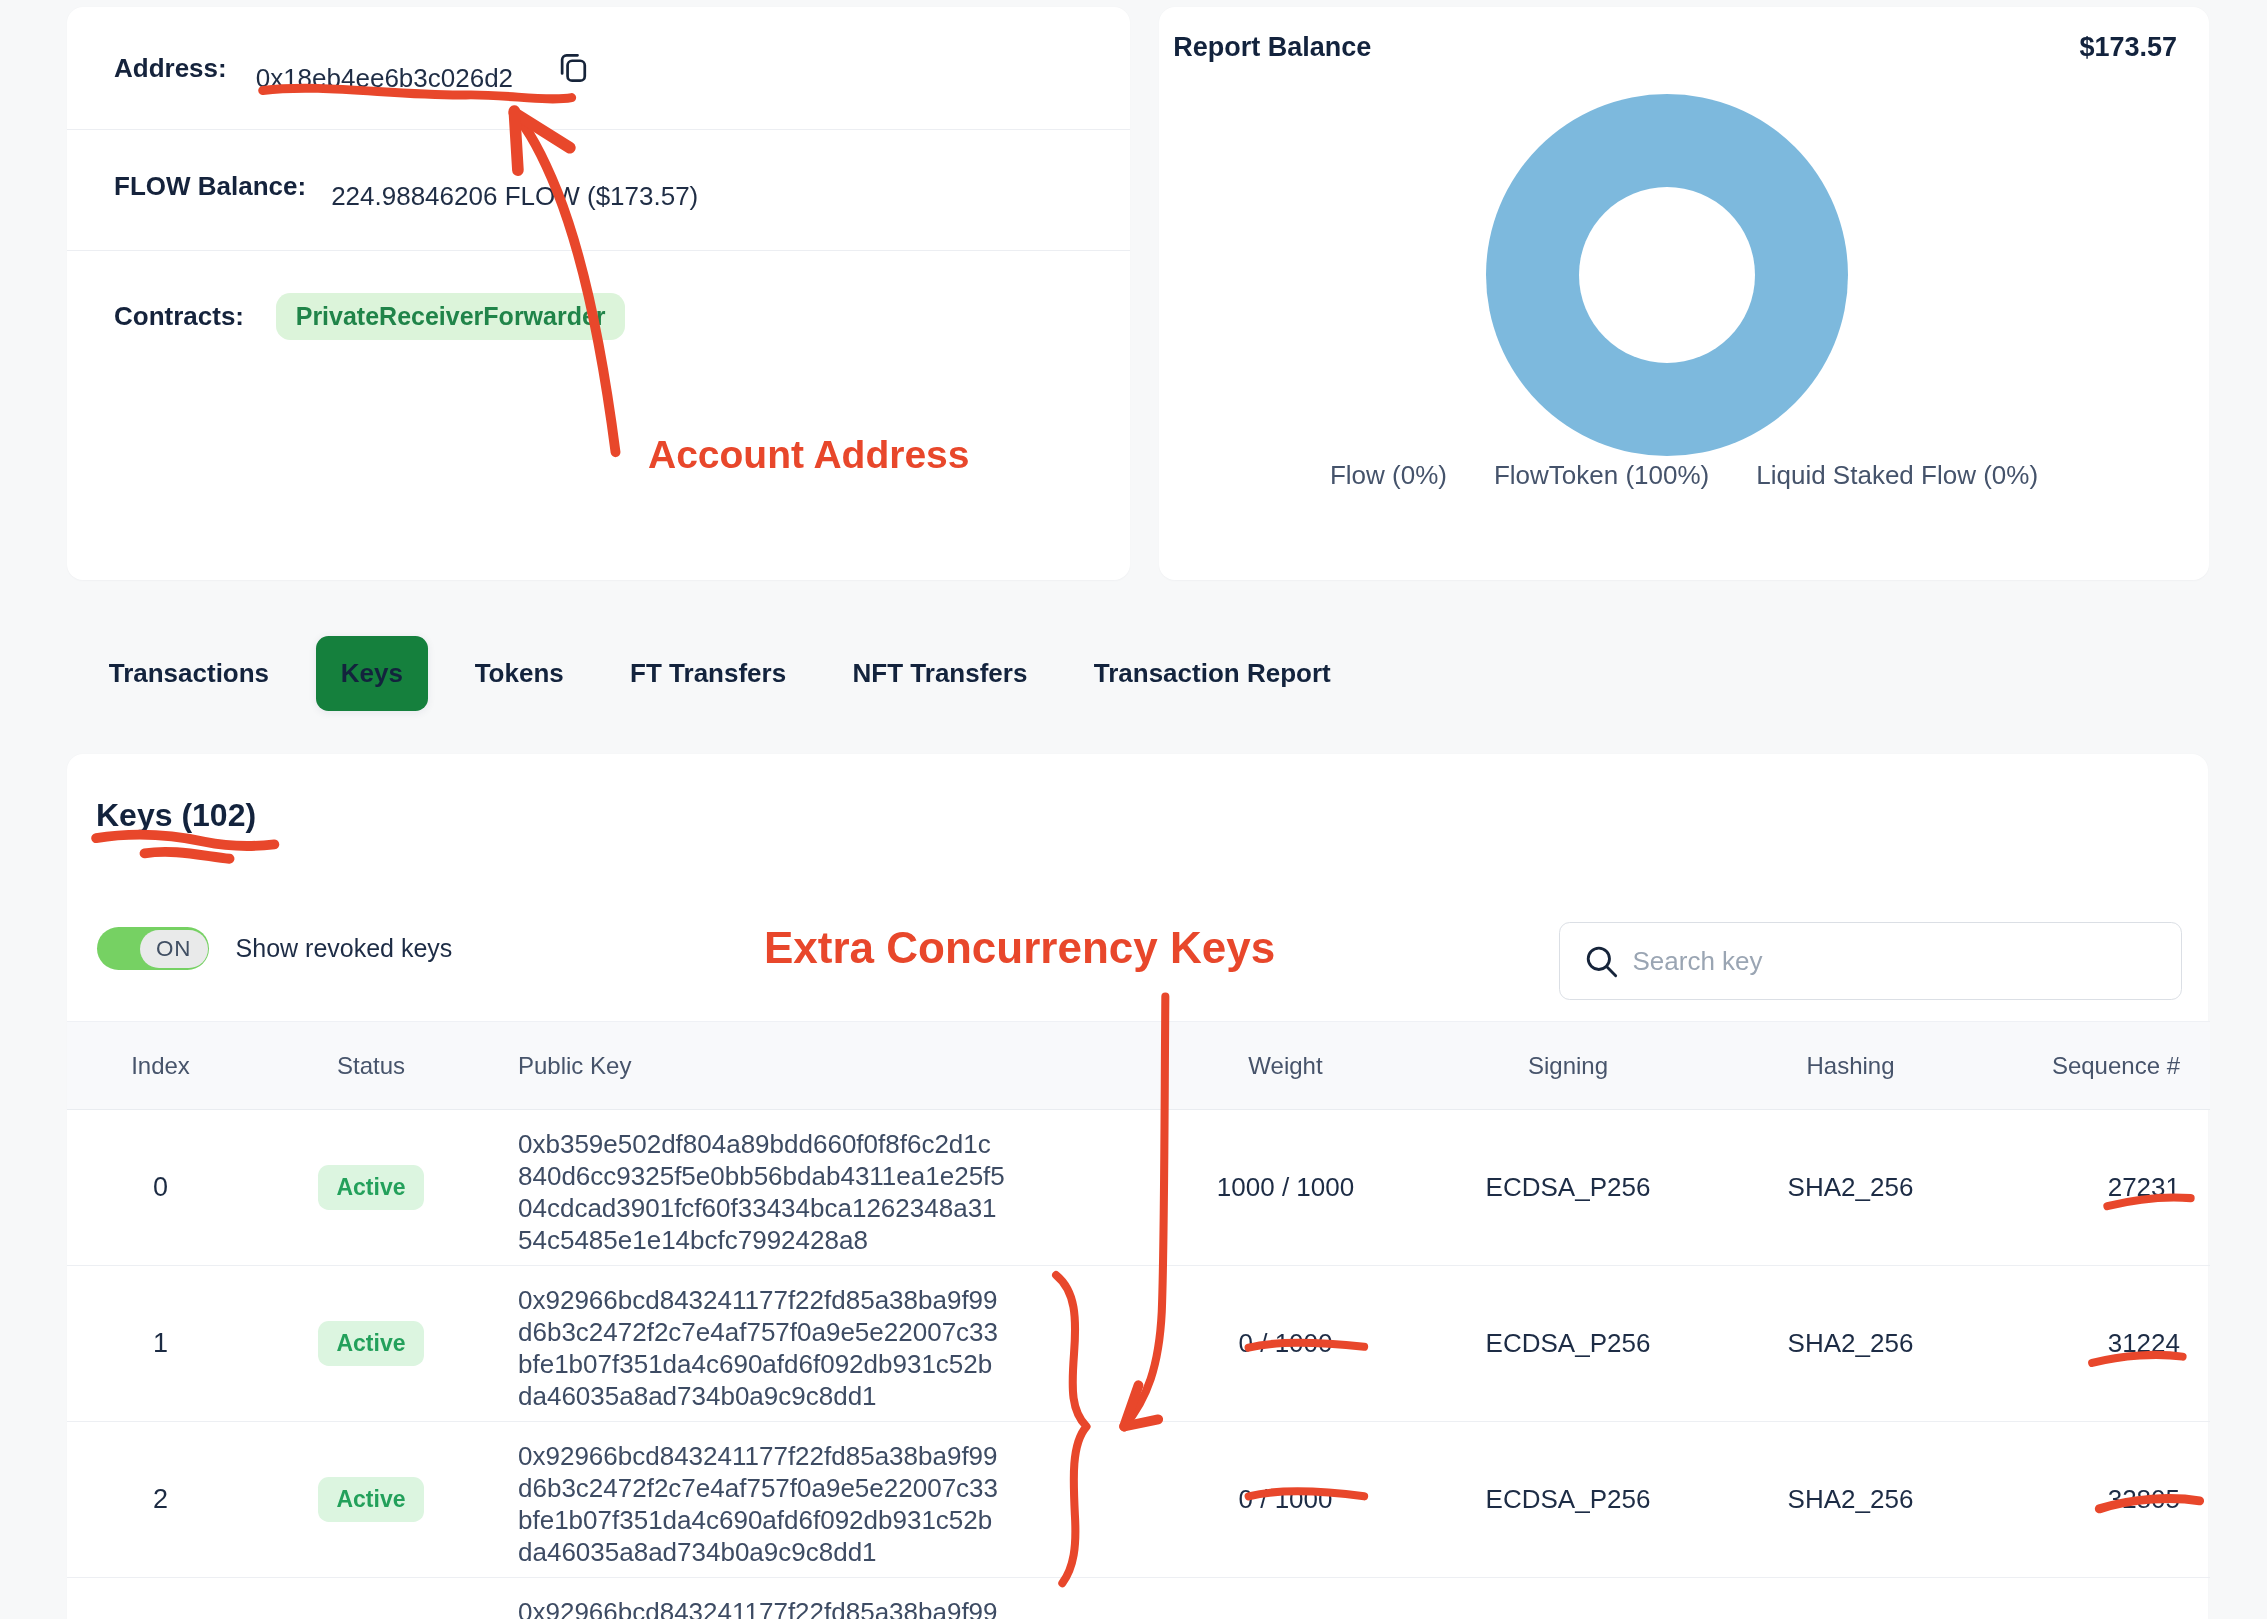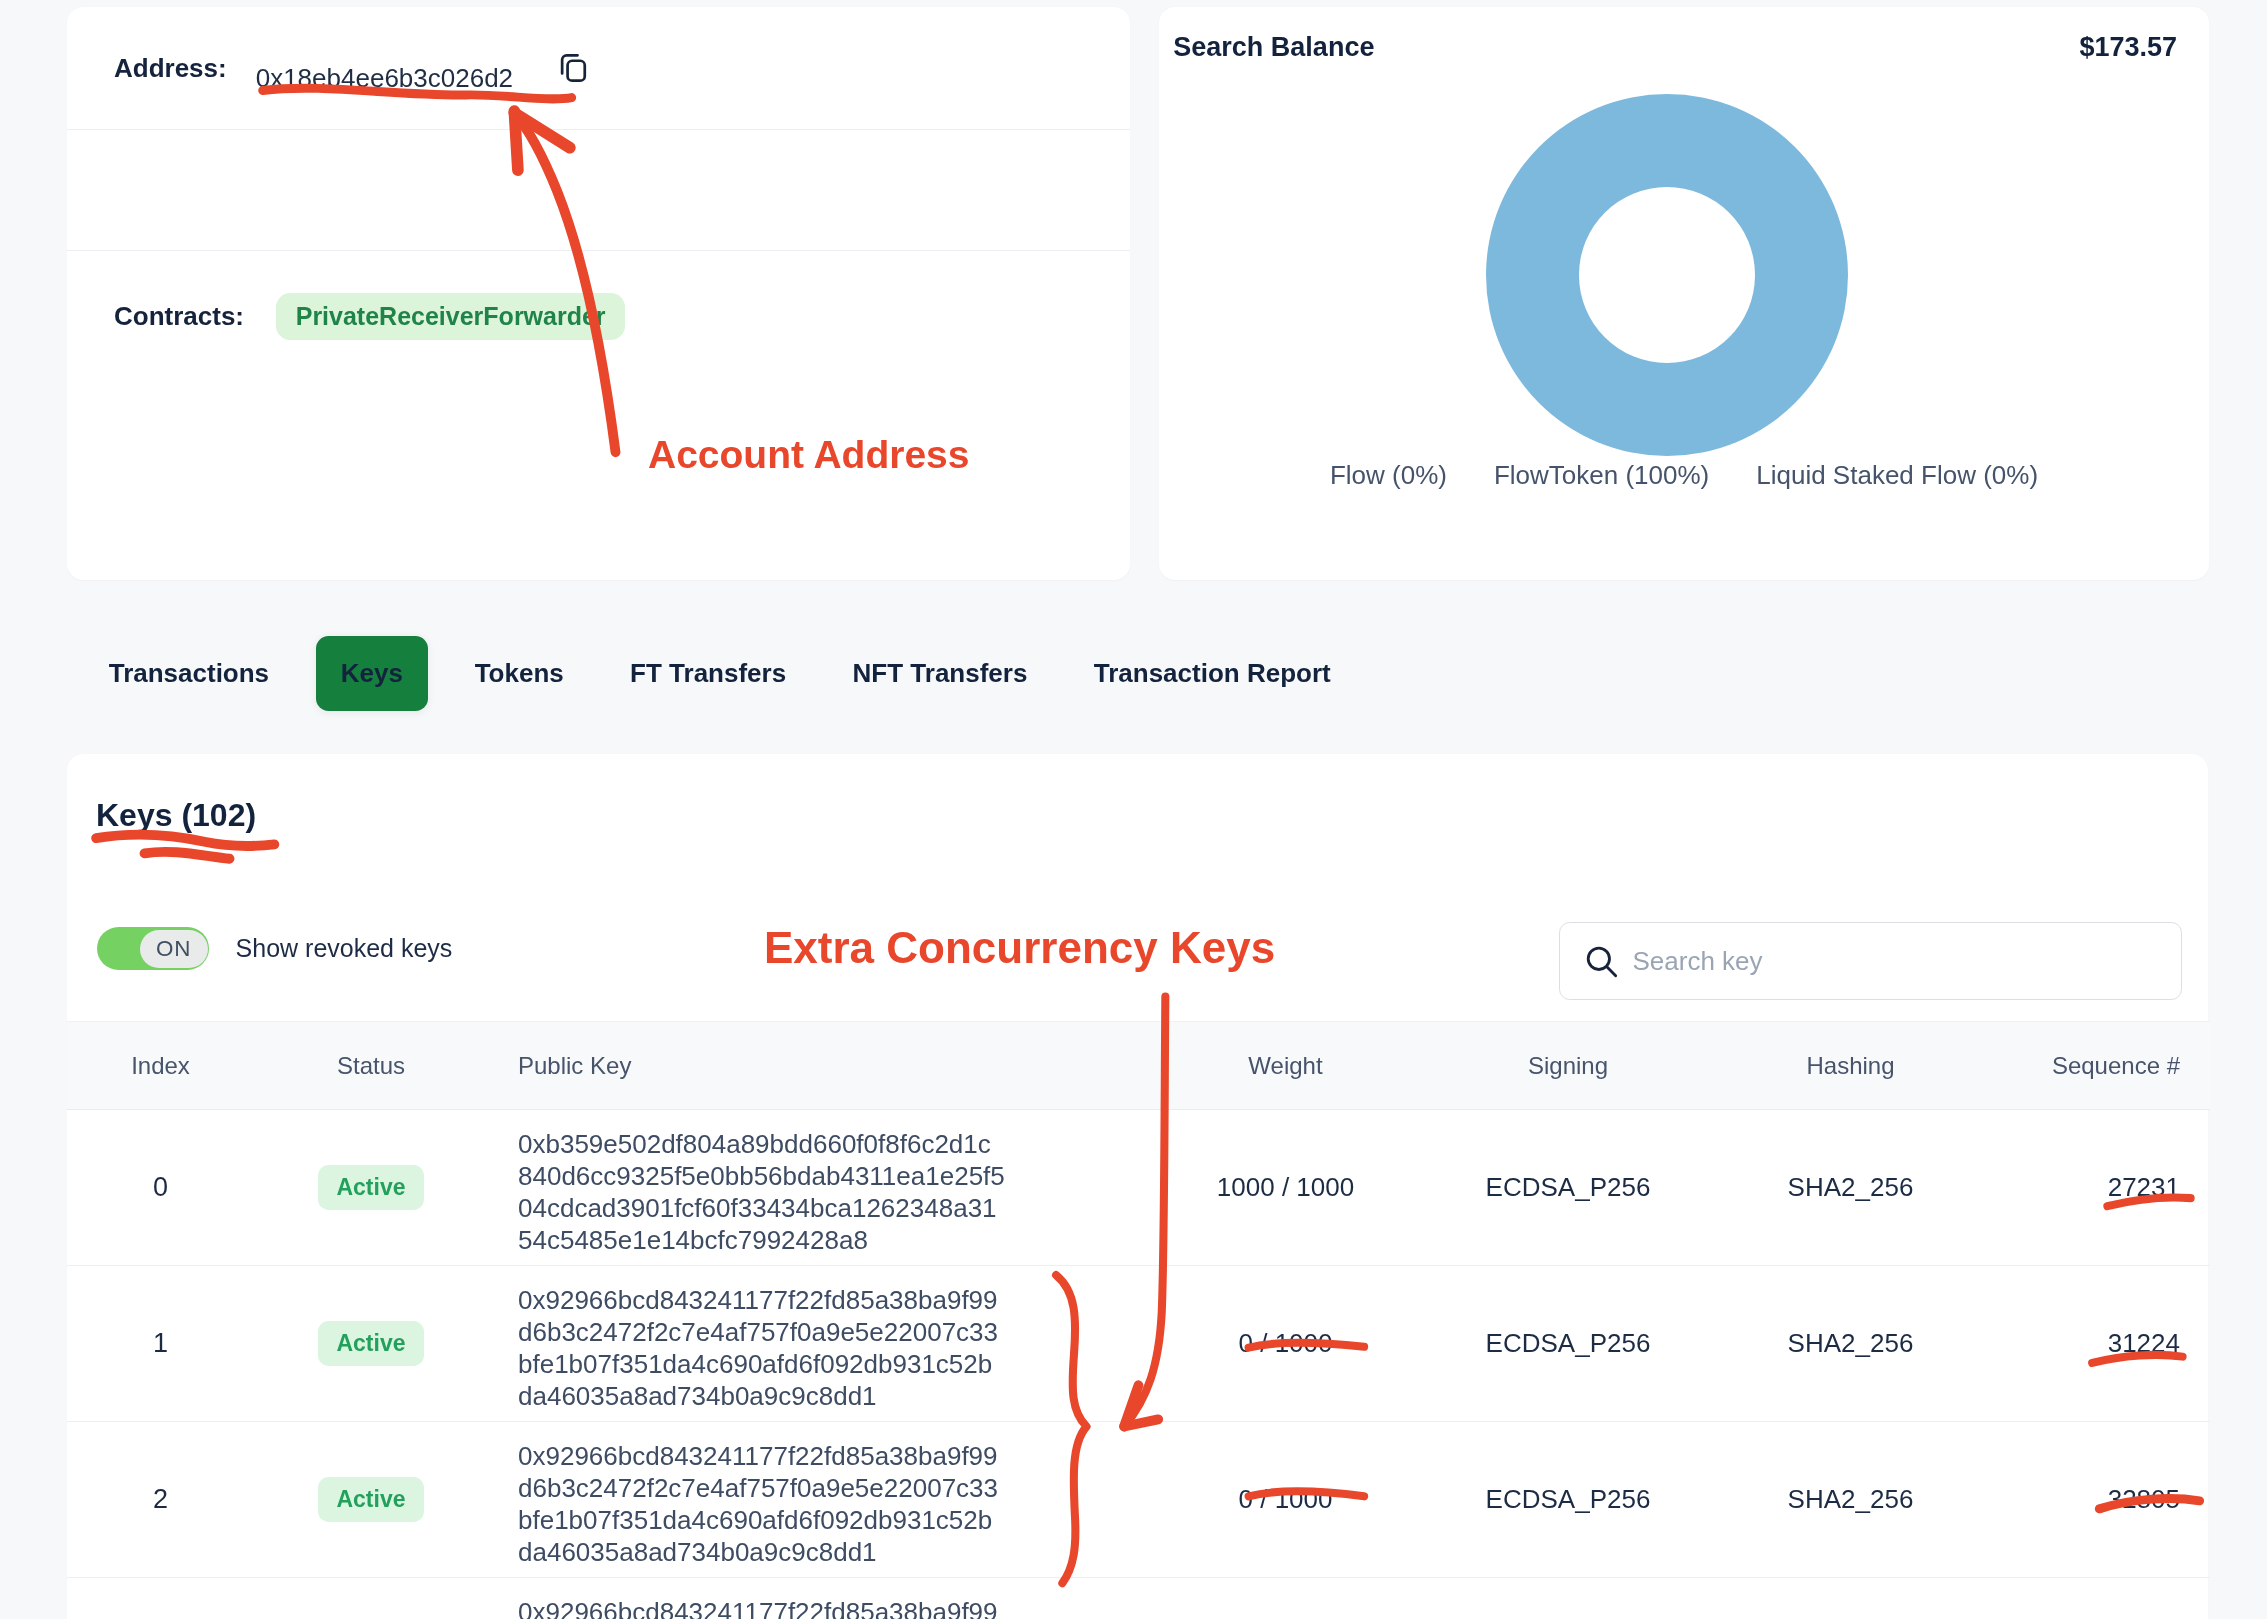--- a/index.html
+++ b/index.html
@@ -80,30 +80,34 @@
     <span class="lbl">Address:</span>
     <span class="val">0x18eb4ee6b3c026d2</span>
     <span class="copy-btn">
       <svg width="38" height="38" viewBox="0 0 42 42">
         <rect x="15" y="13" width="19" height="22" rx="5" fill="none" stroke="#16243a" stroke-width="3"></rect>
         <path d="M26,7 H14 a5,5 0 0 0 -5,5 v15" fill="none" stroke="#16243a" stroke-width="3" stroke-linecap="round"></path>
       </svg>
     </span>
   </div>
   <div class="divider d1"></div>
+  <div class="info-row row-balance">
+    <span class="lbl">FLOW Balance:</span>
+    <span class="val">224.98846206 FLOW ($173.57)</span>
+  </div>
   <div class="divider d2"></div>
   <div class="info-row row-contracts">
     <span class="lbl">Contracts:</span>
     <span class="contract-badge">PrivateReceiverForwarder</span>
   </div>
 </div>
 
 <div class="card right-card">
   <div class="bal-head">
-    <span class="bal-title">Search Balance</span>
+    <span class="bal-title">Report Balance</span>
     <span class="bal-amount">$173.57</span>
   </div>
   <div class="donut">
     <div class="donut-hole"></div>
   </div>
   <div class="legend">
       <span>Flow (0%)</span>
       <span>FlowToken (100%)</span>
       <span>Liquid Staked Flow (0%)</span>
     </div>

